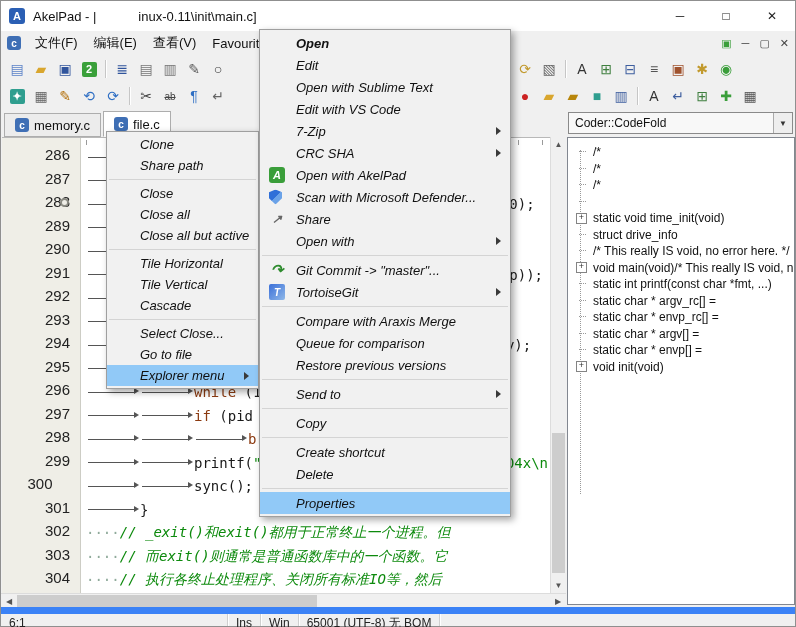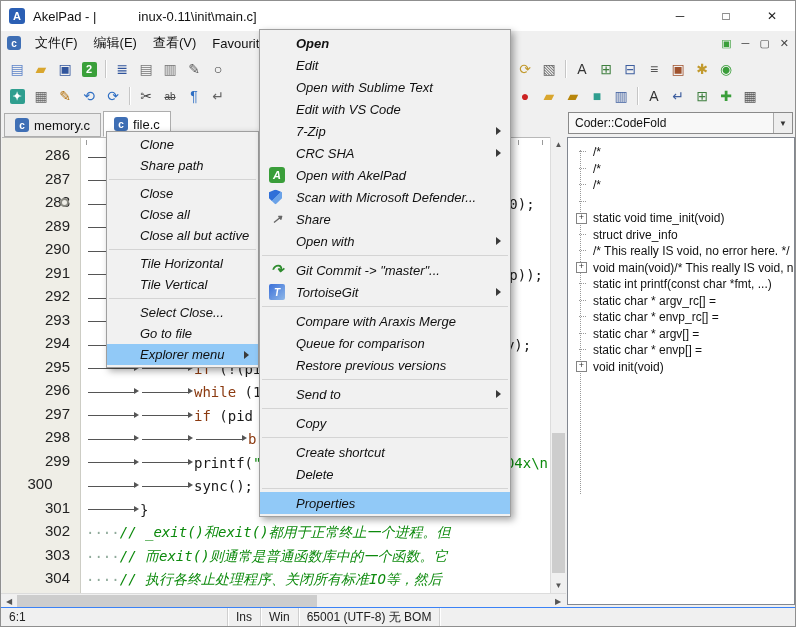--- a/index.html
+++ b/index.html
@@ -62,21 +62,21 @@
   .combo-btn{margin-left:auto;width:18px;height:100%;border-left:1px solid #aaa;background:#eee;display:flex;align-items:center;justify-content:center;font-size:8px;color:#333;}
   .panel{position:absolute;left:566px;top:136px;width:228px;height:468px;background:#fff;border:1px solid #828790;box-sizing:border-box;overflow:hidden;}
   #tree-items{position:relative;padding:6px 0 0 6px;}
   #tree-items::before{content:"";position:absolute;left:12px;top:12px;height:344px;border-left:1px dotted #9a9a9a;}
   .t-row{height:16.5px;display:flex;align-items:center;font-size:12px;color:#111;white-space:nowrap;position:relative;}
   .t-plus{width:9px;height:9px;border:1px solid #848484;background:#fff;color:#333;font-size:9px;line-height:7px;text-align:center;margin:0 6px 0 2px;flex:none;box-sizing:content-box;}
   .t-dot{width:7px;height:1px;border-top:1px dotted #9a9a9a;margin:0 7px 0 5px;flex:none;}
   .t-label{overflow:hidden;text-overflow:clip;}
 
   
-  .statusbar{position:absolute;left:0;bottom:0;width:100%;height:19px;background:#f0f0f0;border-top:1px solid #3b82f6;display:flex;font-size:12px;color:#222;box-sizing:border-box;}
+  .statusbar{position:absolute;left:0;bottom:0;width:100%;height:19px;background:#f0f0f0;border-top:7px solid #3b82f6;display:flex;font-size:12px;color:#222;box-sizing:border-box;}
   .sb-cell{line-height:18px;padding:0 8px;border-right:1px solid #cfcfcf;box-shadow:1px 0 0 #fff;white-space:nowrap;}
   .sb-cell:first-child{width:210px;}
 
   
   .menu{position:absolute;background:#f1f1f1;border:1px solid #9f9f9f;box-shadow:3px 3px 7px rgba(0,0,0,.35);padding:2px 0;box-sizing:border-box;}
   #tabmenu{left:105px;top:130px;width:153px;z-index:60;}
   #shellmenu{left:258px;top:28px;width:252px;z-index:70;}
   .m-item{position:relative;display:flex;align-items:center;font-size:13px;color:#111;font-style:italic;}
   #tabmenu .m-item{height:21px;padding-left:33px;}
   #shellmenu .m-item{height:22px;padding-left:36px;}
@@ -405,20 +405,23 @@
       <div class="m-item">
         <span class="m-label">Close all but active</span>
       </div>
       <div class="m-sep"></div>
       <div class="m-item">
         <span class="m-label">Tile Horizontal</span>
       </div>
       <div class="m-item">
         <span class="m-label">Tile Vertical</span>
       </div>
+      <div class="m-item">
+        <span class="m-label">Cascade</span>
+      </div>
       <div class="m-sep"></div>
       <div class="m-item">
         <span class="m-label">Select Close...</span>
       </div>
       <div class="m-item">
         <span class="m-label">Go to file</span>
       </div>
       <div class="m-item sel">
         <span class="m-label">Explorer menu</span>
         <span class="sub-arrow"></span>

